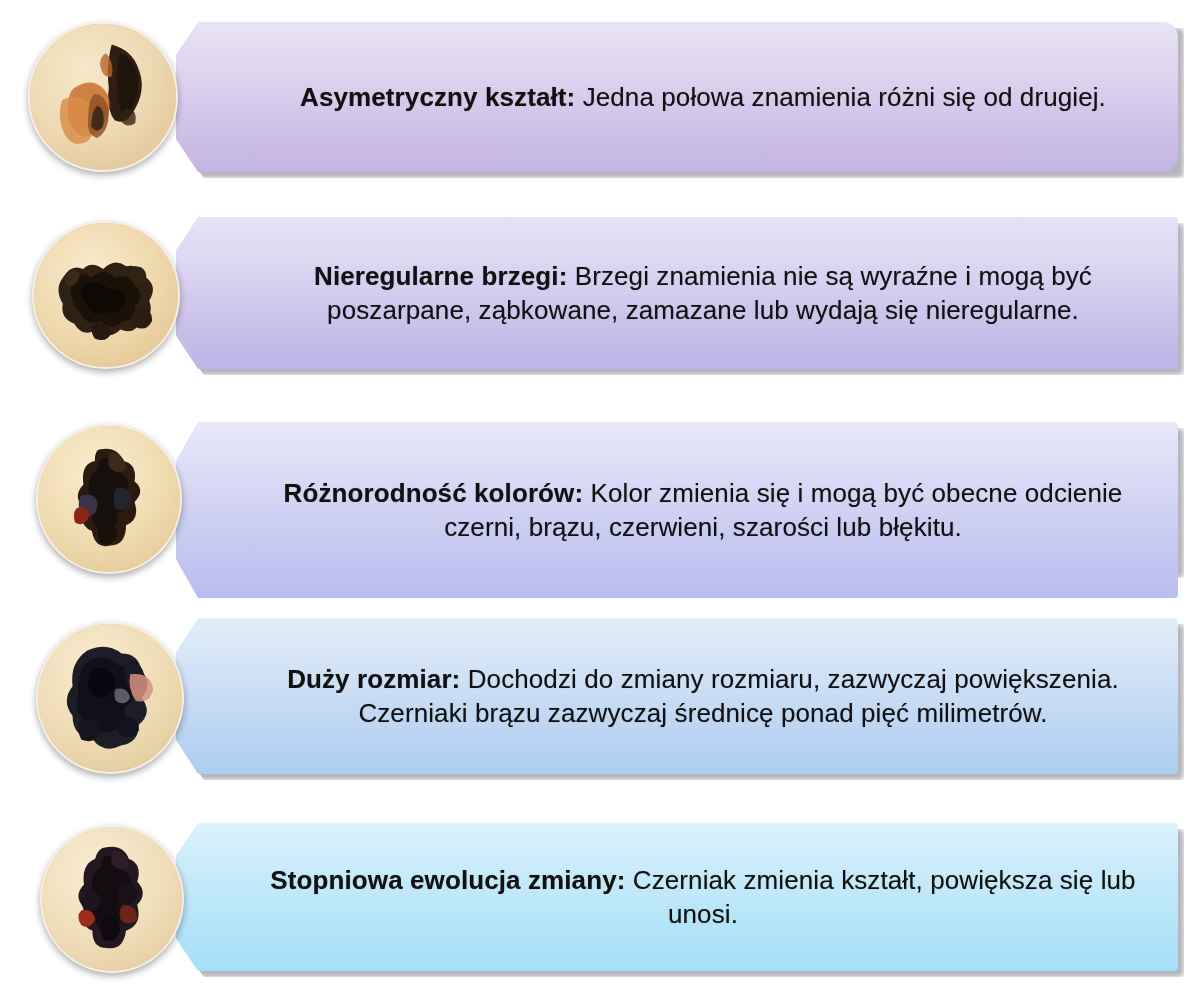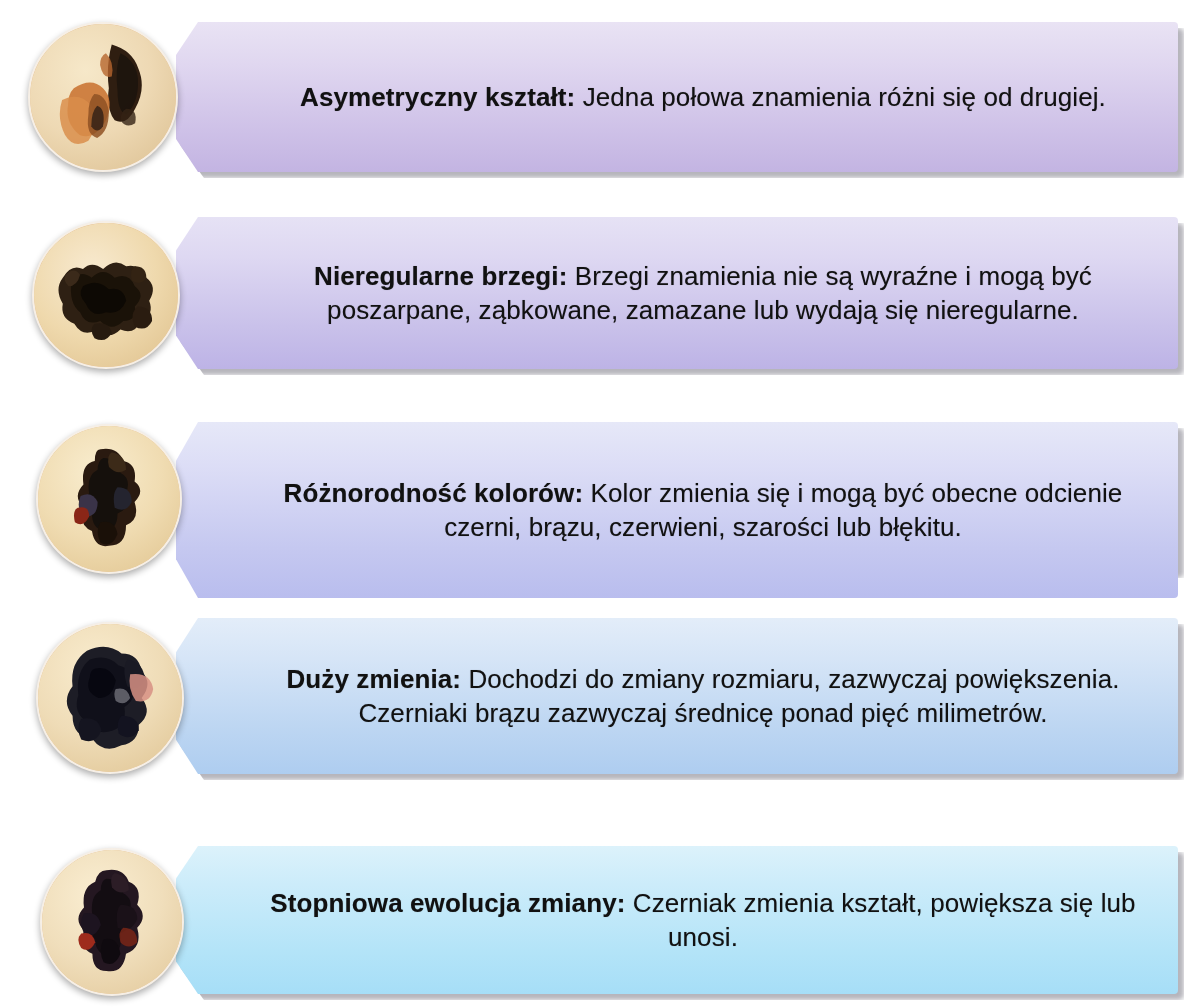--- a/index.html
+++ b/index.html
@@ -103,21 +103,21 @@
   .g4 { background: linear-gradient(to bottom, #e3edf9 0%, #d6e5f7 26%, #bdd6f2 70%, #aecdf0 100%); }
   .g5 { background: linear-gradient(to bottom, #dcf2fb 0%, #ccecfa 26%, #b4e4f8 70%, #a6def7 100%); }
 </style>
 </head>
 <body>
 
 <div class="infographic">
 
   <div class="row" style="top:22px;height:160px;">
     <div class="banner-shadow" style="top:6px;height:150px;"></div>
-    <div class="banner g1" style="top:0px;height:150px;">
+    <div class="banner g1" style="top:0px;height:150px;border-radius:15px;">
       <div class="banner-text">
         <b>Asymetryczny kształt:</b>
         <span>Jedna połowa znamienia różni się od drugiej.</span>
       </div>
     </div>
     <div class="thumb-wrap" style="top:0px;">
       <div class="thumb" style="width:146px;height:146px;">
         <div class="skin" style="background:radial-gradient(circle at 38% 32%, #f6e8c9 0%, #eed9b4 48%, #e0c69a 85%, #d3b286 100%);"></div>
         <svg viewBox="0 0 100 100" preserveAspectRatio="none">
           <g opacity="0.95">
@@ -184,21 +184,21 @@
           </g>
         </svg>
       </div>
     </div>
   </div>
 
   <div class="row" style="top:618px;height:166px;">
     <div class="banner-shadow" style="top:6px;height:156px;"></div>
     <div class="banner g4" style="top:0px;height:156px;">
       <div class="banner-text">
-        <b>Duży zmienia:</b>
+        <b>Duży rozmiar:</b>
         <span>Dochodzi do zmiany rozmiaru, zazwyczaj powiększenia. Czerniaki brązu zazwyczaj średnicę ponad pięć milimetrów.</span>
       </div>
     </div>
     <div class="thumb-wrap" style="top:4px; left:36px;">
       <div class="thumb" style="width:144px;height:148px;">
         <div class="skin" style="background:radial-gradient(circle at 40% 30%, #f9ecce 0%, #efdcb7 50%, #e3ca9c 86%, #d5b687 100%);"></div>
         <svg viewBox="0 0 100 100" preserveAspectRatio="none">
           <g>
             <path d="M34 18 Q48 12 58 20 Q70 20 72 32 Q80 40 72 50 Q80 60 70 68 Q70 80 58 82 Q46 88 38 78 Q24 76 24 62 Q16 52 24 42 Q22 26 34 18Z" fill="#1d1d26"></path>
             <path d="M36 24 Q48 20 56 28 Q66 30 64 40 Q70 50 60 56 Q62 68 52 72 Q40 76 34 66 Q24 60 28 48 Q26 32 36 24Z" fill="#10101a"></path>
@@ -207,21 +207,21 @@
             <path d="M30 64 Q42 62 44 72 Q40 82 30 78 Q26 70 30 64Z" fill="#151520"></path>
             <path d="M58 62 Q70 62 70 72 Q64 80 56 74 Q54 66 58 62Z" fill="#131320"></path>
             <path d="M64 34 Q78 32 80 44 Q78 54 68 52 Q62 44 64 34Z" fill="#d79084" opacity="0.85"></path>
             <path d="M54 44 Q62 42 64 50 Q60 56 54 52 Q52 47 54 44Z" fill="#9a9aa4" opacity="0.55"></path>
           </g>
         </svg>
       </div>
     </div>
   </div>
 
-  <div class="row" style="top:823px;height:158px;margin-top:23px;">
+  <div class="row" style="top:823px;height:158px;">
     <div class="banner-shadow" style="top:6px;height:148px;"></div>
     <div class="banner g5" style="top:0px;height:148px;">
       <div class="banner-text">
         <b>Stopniowa ewolucja zmiany:</b>
         <span>Czerniak zmienia kształt, powiększa się lub unosi.</span>
       </div>
     </div>
     <div class="thumb-wrap" style="top:2px; left:40px;">
       <div class="thumb" style="width:140px;height:144px;">
         <div class="skin" style="background:radial-gradient(circle at 40% 32%, #faeed2 0%, #f0debb 50%, #e5cda2 86%, #d8ba8b 100%);"></div>

